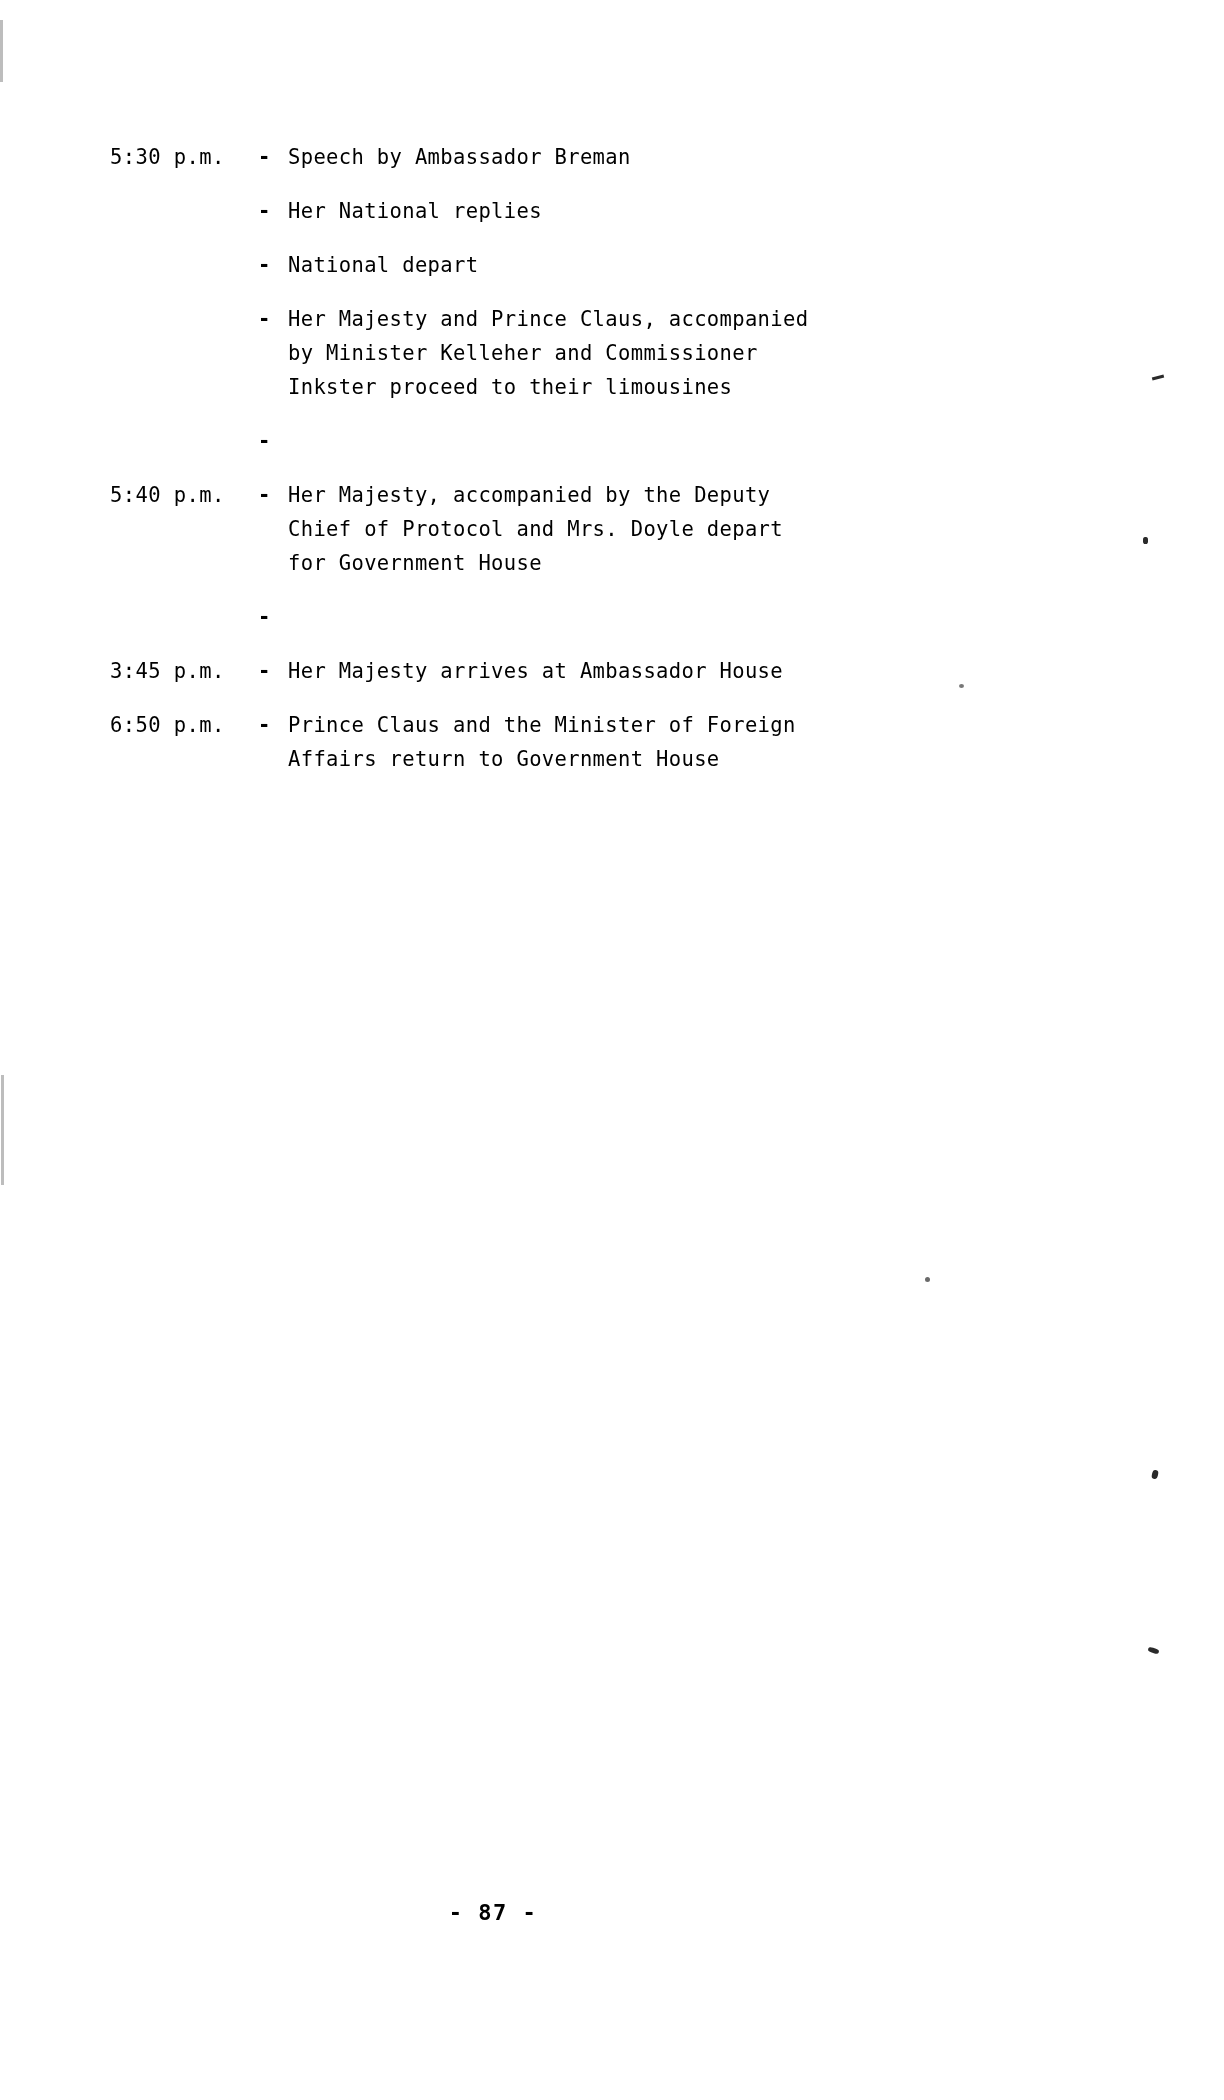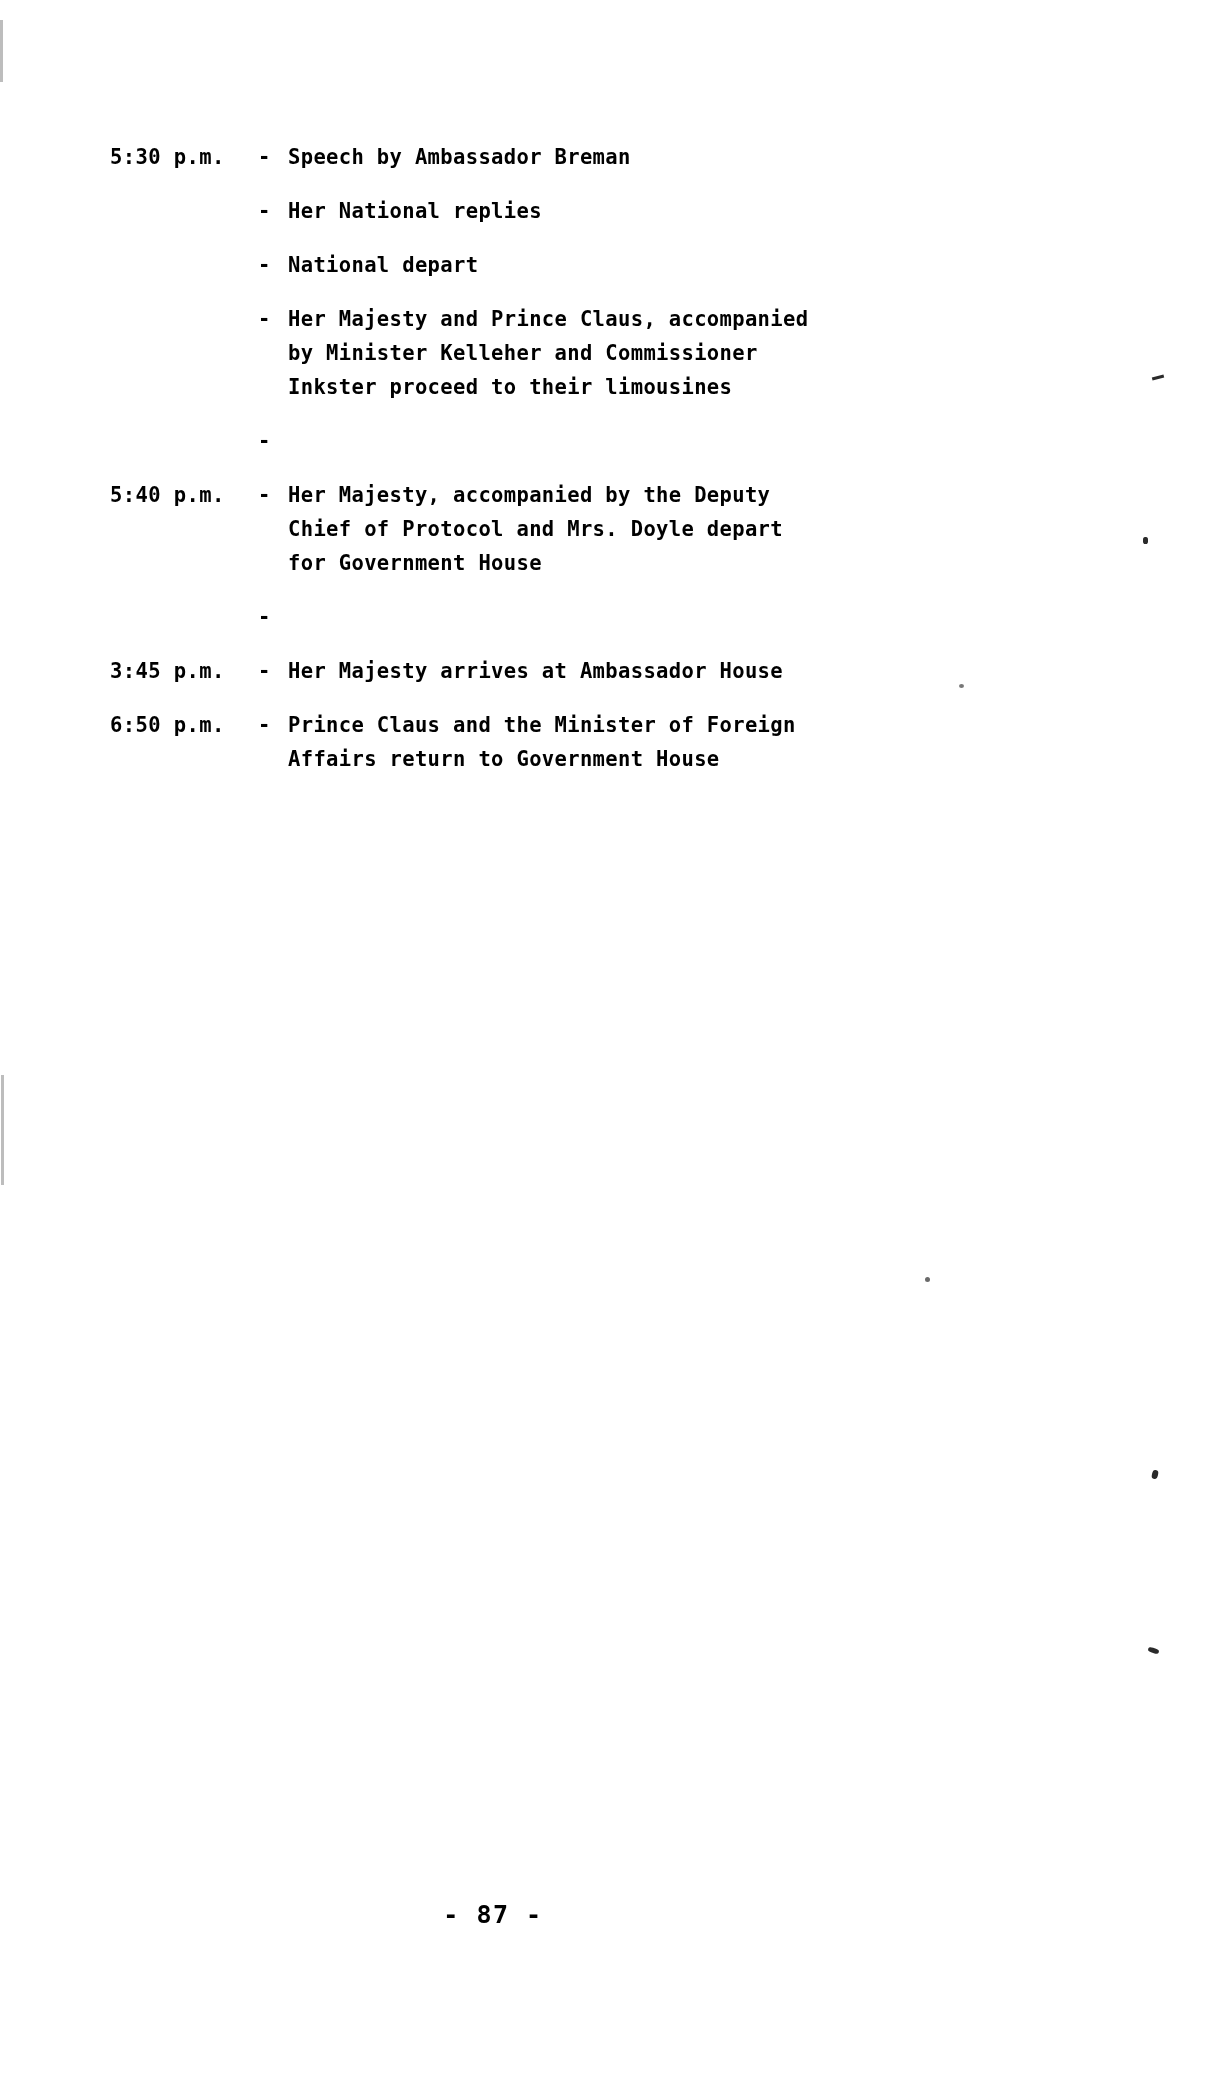--- a/index.html
+++ b/index.html
@@ -56,48 +56,48 @@
     align-items: flex-start;
     margin-bottom: 20px;
   }
 
   .time-col {
     width: 148px;
     flex: 0 0 148px;
     font-size: 20.5px;
     line-height: 34px;
     letter-spacing: 0.4px;
-    font-weight: bold;
+    font-weight: normal;
     white-space: nowrap;
   }
 
   .dash-col {
     width: 30px;
     flex: 0 0 30px;
     font-size: 20.5px;
     line-height: 34px;
     font-weight: bold;
   }
 
   .text-col {
     flex: 1 1 auto;
     font-size: 20.5px;
     line-height: 34px;
     letter-spacing: 0.35px;
-    font-weight: bold;
+    font-weight: normal;
     white-space: pre-line;
   }
 
   .footer {
     position: absolute;
     left: 0;
     top: 1900px;
     width: 986px;
     text-align: center;
-    font-size: 25px;
+    font-size: 22px;
     font-weight: bold;
     letter-spacing: 1.5px;
     font-family: "DejaVu Sans Mono", monospace;
   }
 
   
   .speck {
     position: absolute;
     background: #2a2a2a;
   }

